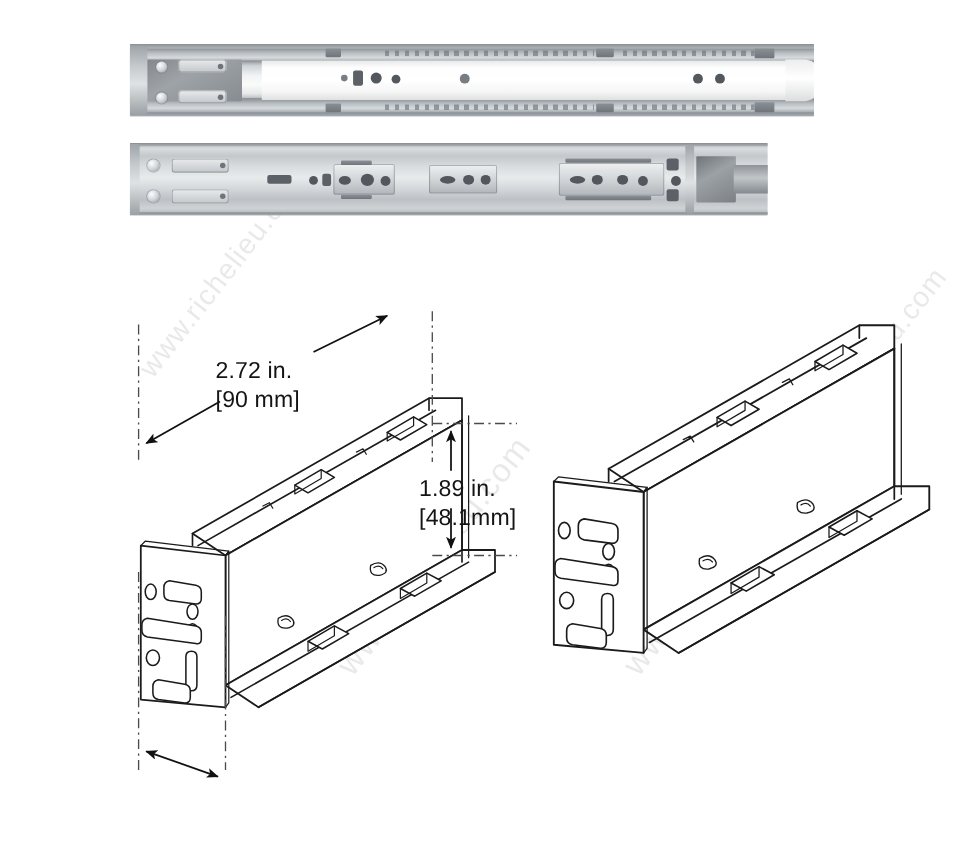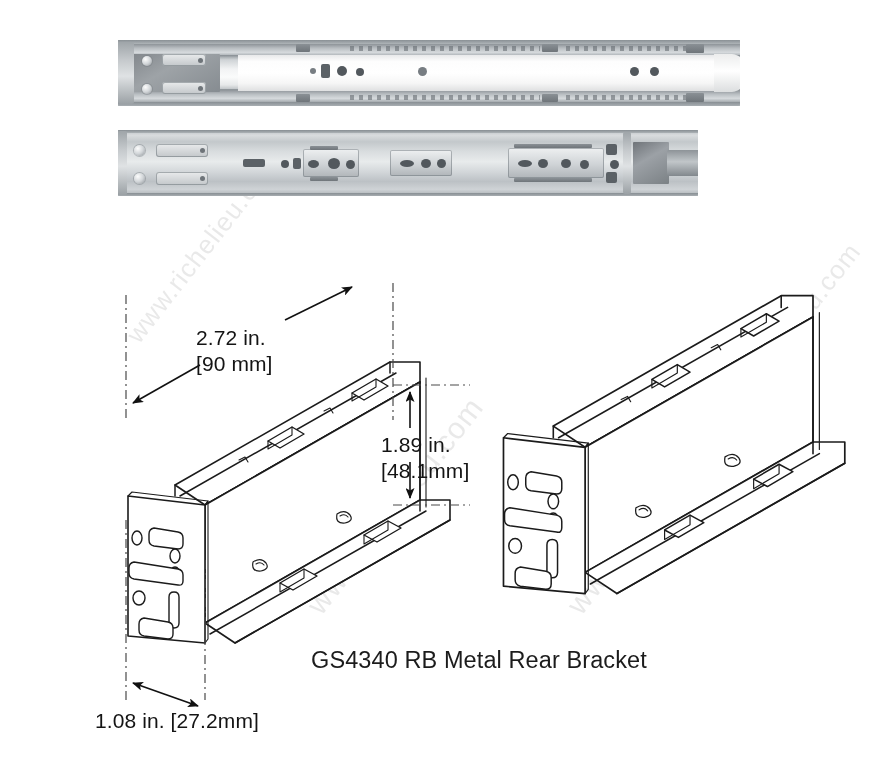--- a/index.html
+++ b/index.html
@@ -447,19 +447,15 @@
   <div class="dim-label" style="left:196px; top:325px;">
     <span>2.72 in.</span>
     <span class="l2">[90 mm]</span>
   </div>
 
   <div class="dim-label" style="left:381px; top:432px;">
     <span>1.89 in.</span>
     <span class="l2">[48.1mm]</span>
   </div>
 
-  <div class="dim-label" style="left:95px; top:708px;">
-    <span>1.08 in. [27.2mm]</span>
-  </div>
-
-  <div id="caption">GS4340 RB Metal Rear Bracket</div>
+
 
 </div>
 
 </body></html>

